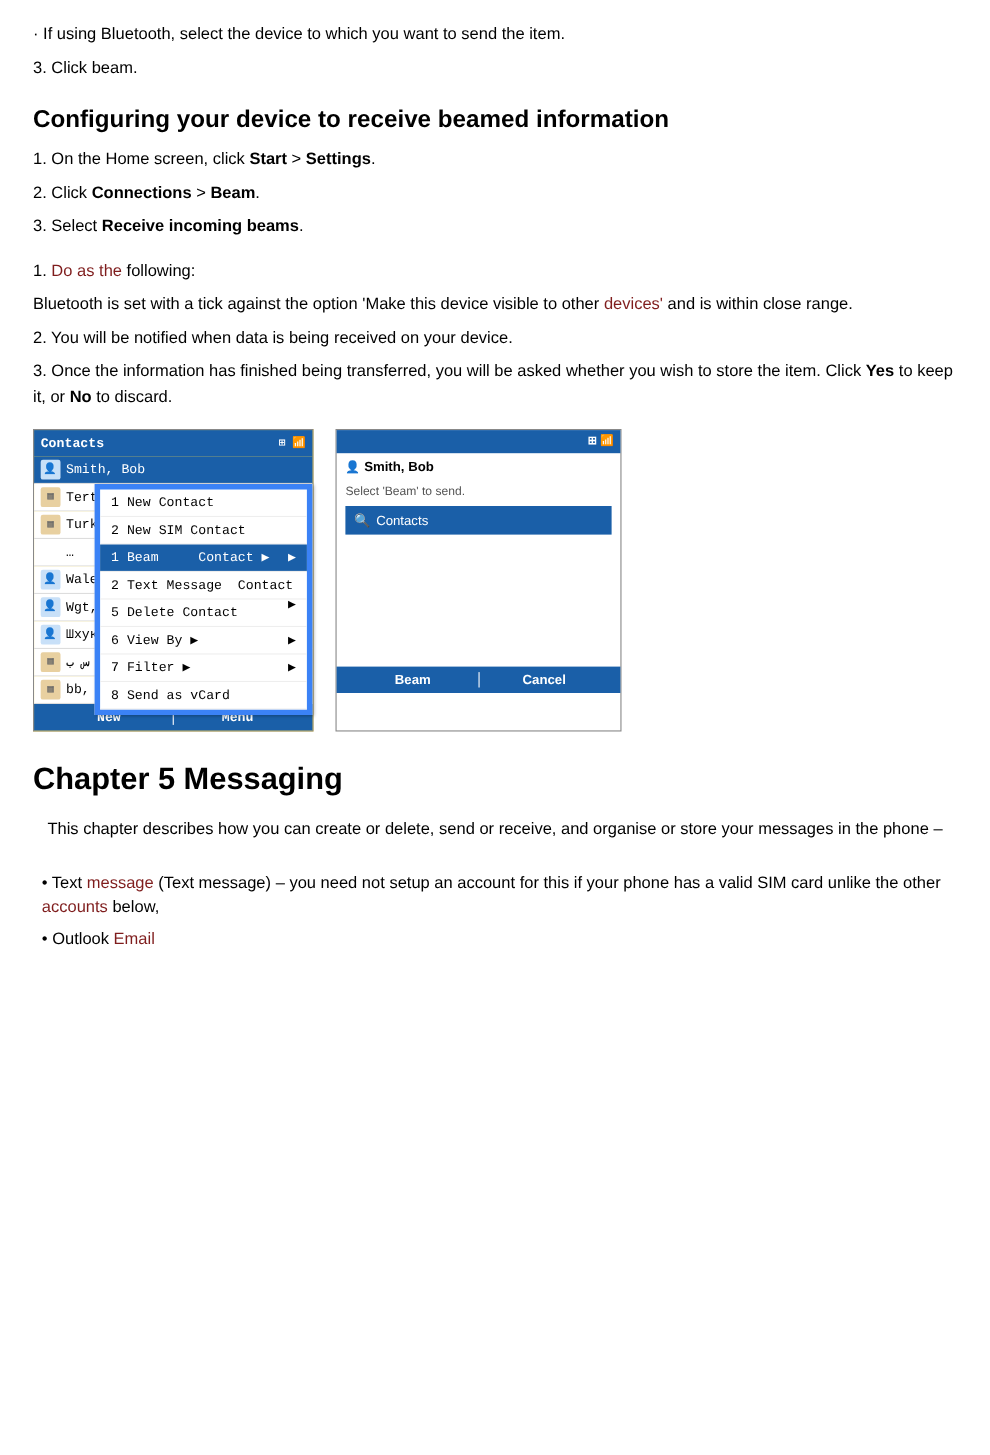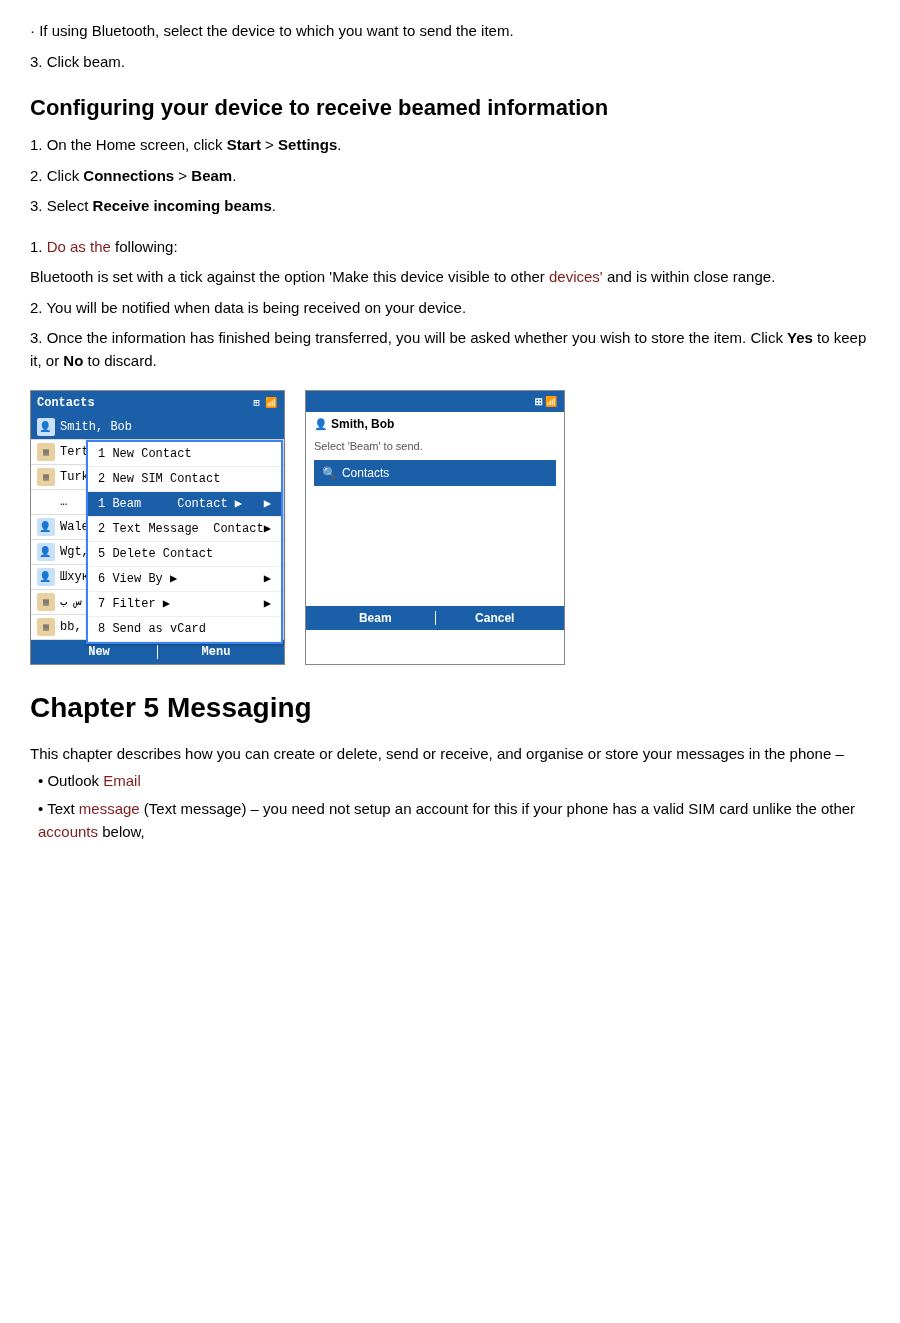--- a/index.html
+++ b/index.html
@@ -85,21 +85,21 @@
       font-size: 10px;
       border-radius: 2px;
       flex-shrink: 0;
     }
 
     .contact-icon.person { background: #c8e0f8; color: #1a5fa8; }
     .contact-icon.sim { background: #e8d0a0; color: #666; }
 
     .context-menu {
       background: #fff;
-      border: 2px solid #3b82f6;
+      border: 5px solid #3b82f6;
       box-shadow: 1px 1px 3px rgba(0,0,0,0.3);
       font-size: 12px;
       min-width: 130px;
       position: absolute;
       left: 55px;
       top: 0;
       z-index: 10;
     }
 
     .context-menu-item {
@@ -166,21 +166,22 @@
       margin: 0 8px;
     }
 
     .chapter-title {
       font-size: 28px;
       font-weight: bold;
       margin: 22px 0 14px 0;
     }
 
     .intro-para {
-      margin-bottom: 4px;
+      margin-bottom: 26px;
+      text-align: center;
     }
 
     .bullet-line {
       margin-bottom: 6px;
       padding-left: 8px;
     }
   </style>
 </head>
 <body>
 
@@ -310,20 +311,20 @@
         <span>Cancel</span>
       </div>
     </div>
 
   </div>
 
   <div class="section">
     <h2 class="chapter-title">Chapter 5 Messaging</h2>
     <p class="intro-para">This chapter describes how you can create or delete, send or receive, and organise or store your messages in the phone –</p>
     <p class="bullet-line">
+      <span>• Text </span><span class="red">message</span><span> (Text message) – you need not setup an account for this if your phone has a valid SIM card unlike the other </span><span class="red">accounts</span><span> below,</span>
+    </p>
+    <p class="bullet-line">
       <span>• Outlook </span><span class="red">Email</span>
     </p>
-    <p class="bullet-line">
-      <span>• Text </span><span class="red">message</span><span> (Text message) – you need not setup an account for this if your phone has a valid SIM card unlike the other </span><span class="red">accounts</span><span> below,</span>
-    </p>
   </div>
 
 </div>
 
 </body></html>

